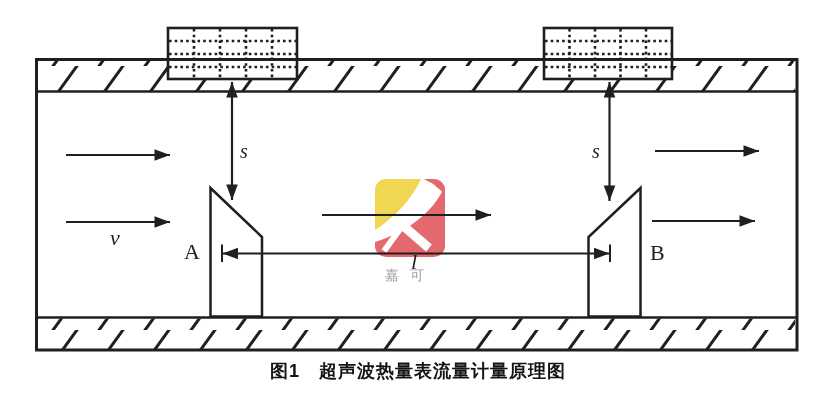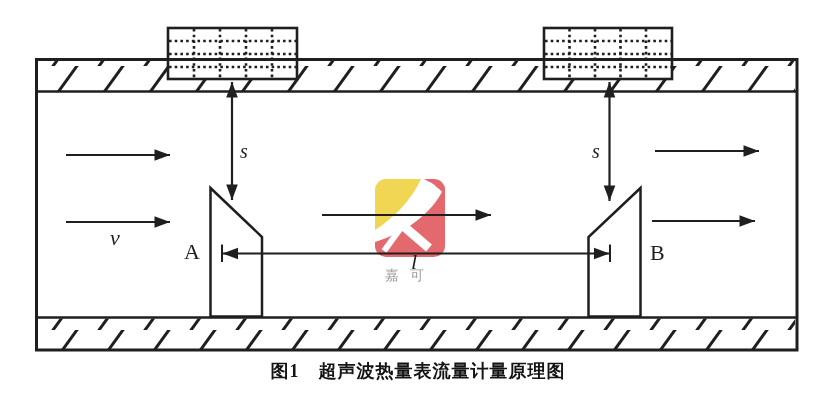--- a/index.html
+++ b/index.html
@@ -52,21 +52,21 @@
     letter-spacing: 11px;
     color: var(--brand_gray);
     font-family: "Liberation Sans", sans-serif;
     line-height: 1.2;
     white-space: nowrap;
   }
   .caption {
     position: absolute;
     left: 0; right: 0; top: 359px;
     text-align: center;
-    font-family: Liberation Serif, serif;
+    font-family: Liberation Sans, sans-serif;
     font-weight: 700;
     font-size: 18px;
     letter-spacing: 1px;
     color: var(--caption_color);
   }
 </style>
 </head>
 <body>
 
 <div class="canvas">

